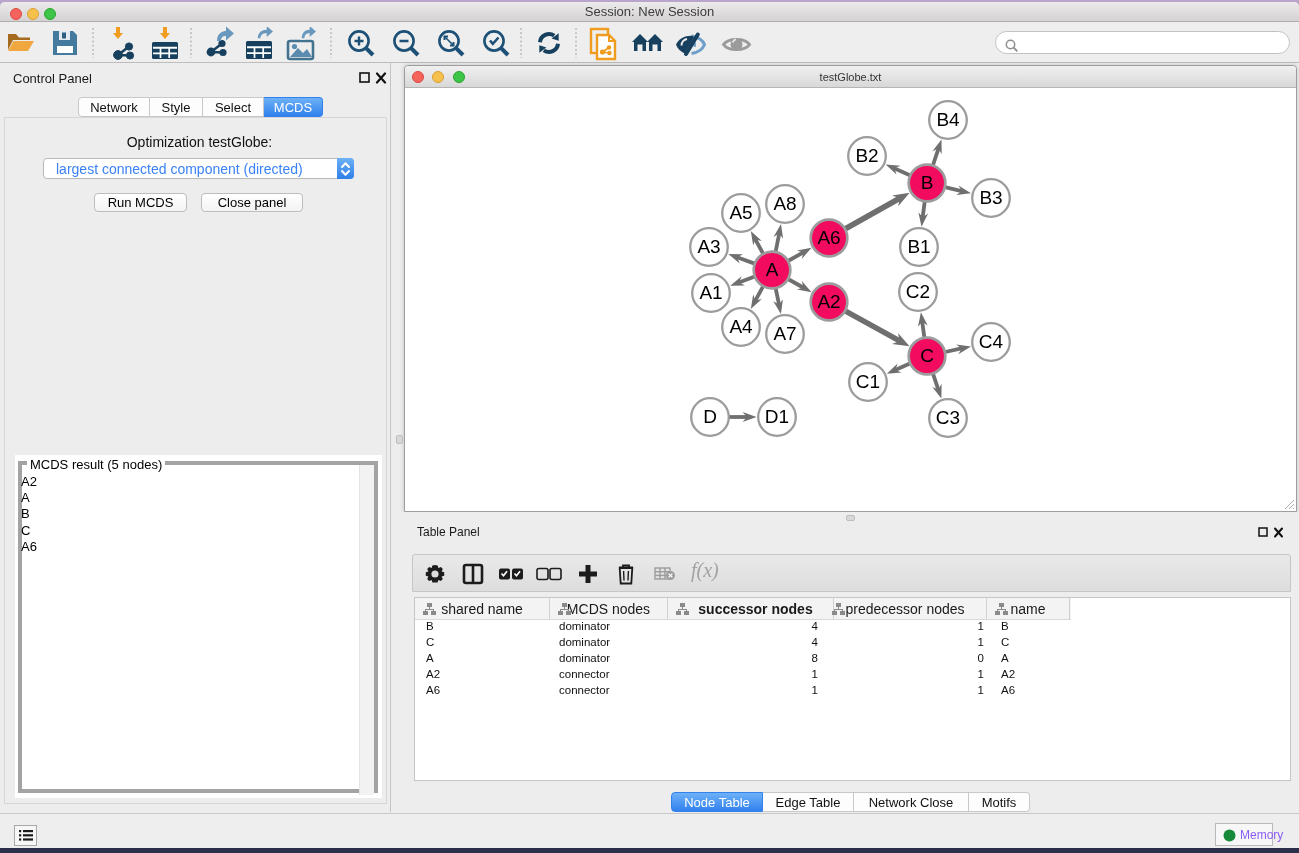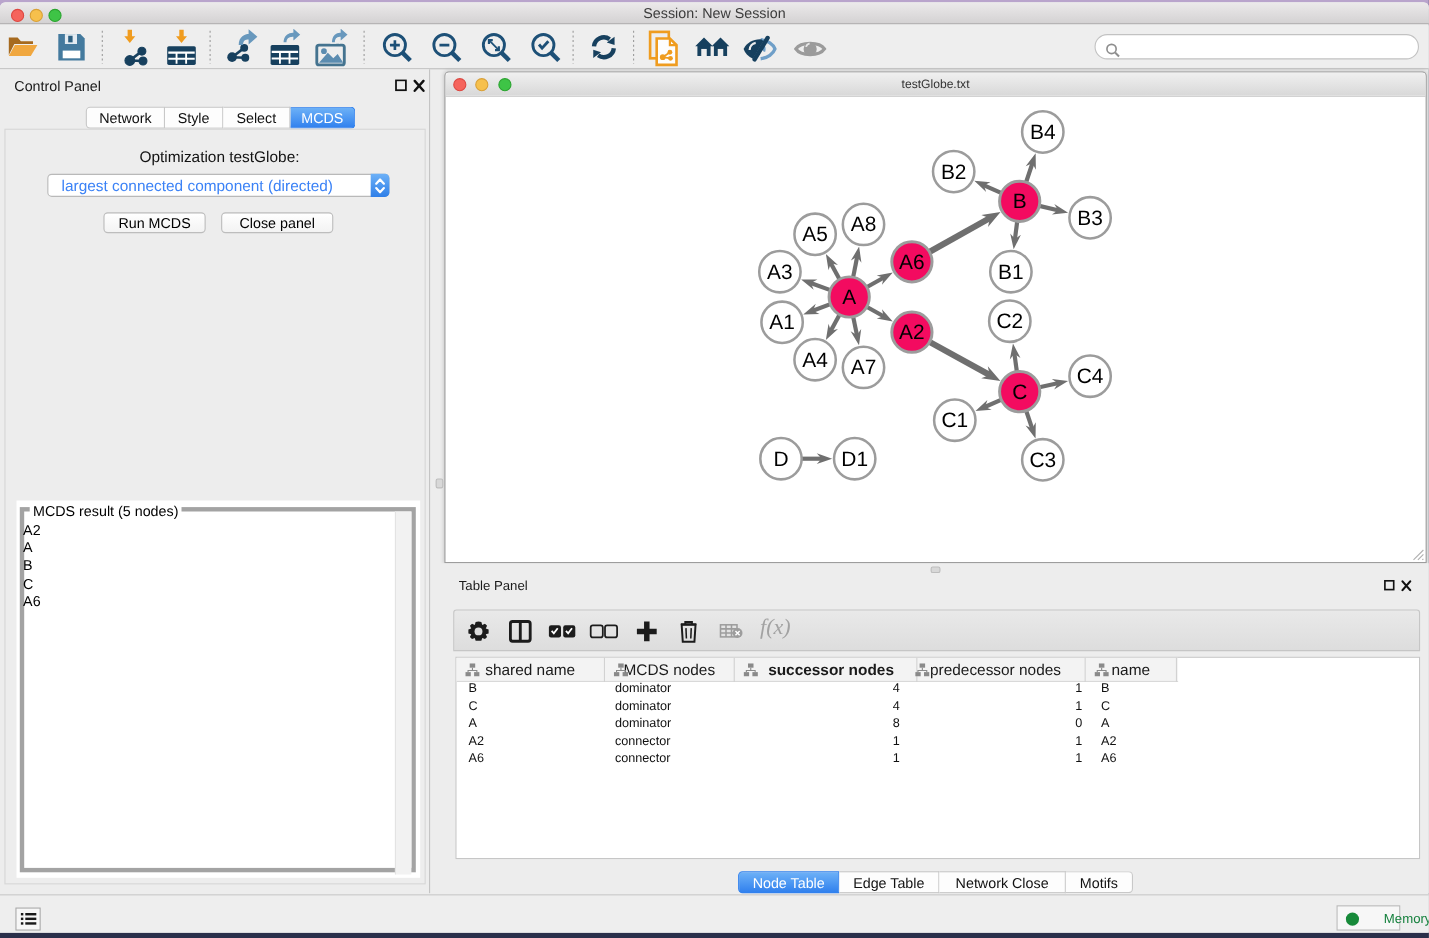--- a/index.html
+++ b/index.html
@@ -63,21 +63,21 @@
   #resultlegend { left:5px; top:-8px; background:#fff; padding:0 3px; font-size:13px; color:#000; white-space:nowrap; }
 
   
   #thead { left:0; top:0; width:656px; height:22px; background:#f3f3f3; border-bottom:1px solid #d9d9d9; font-size:14px; color:#1a1a1a;}
   .hcell { position:absolute; top:0; height:22px; border-right:1px solid #d2d2d2; text-align:center; line-height:22px; }
   .trow { position:absolute; font-size:11.5px; color:#111; line-height:15.9px; }
   .treeicon { position:absolute; top:5px; }
 
   
   #memorybtn { left:1215px; width:58px; height:23px; background:#f7f7f7; border:1px solid #b9b9b9;
-               font-size:12px; color:#15803d; line-height:22px; text-align:left; padding-left:42px;}
+               font-size:12px; color:#8b5cf6; line-height:22px; text-align:left; padding-left:24px;}
   #listbtn { left:14px; width:23px; height:21px; background:#f7f7f7; border:1px solid #a8a8a8; }
 </style>
 </head>
 <body>
   <div id="topline" class="abs"></div>
   <div id="app" class="abs">
     <div id="titlebar" class="abs">
       <div class="tl r abs" style="left:10px;"></div>
       <div class="tl y abs" style="left:27px;"></div>
       <div class="tl g abs" style="left:44px;"></div>

